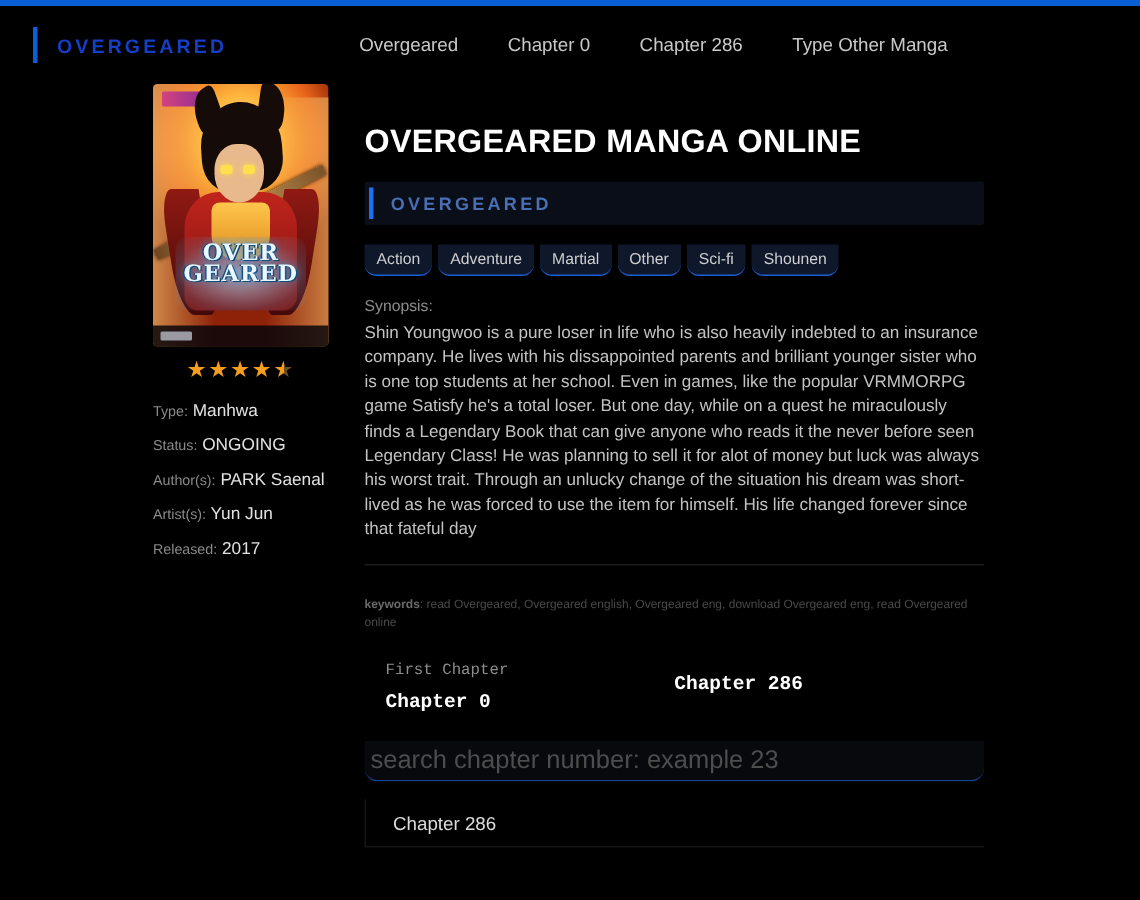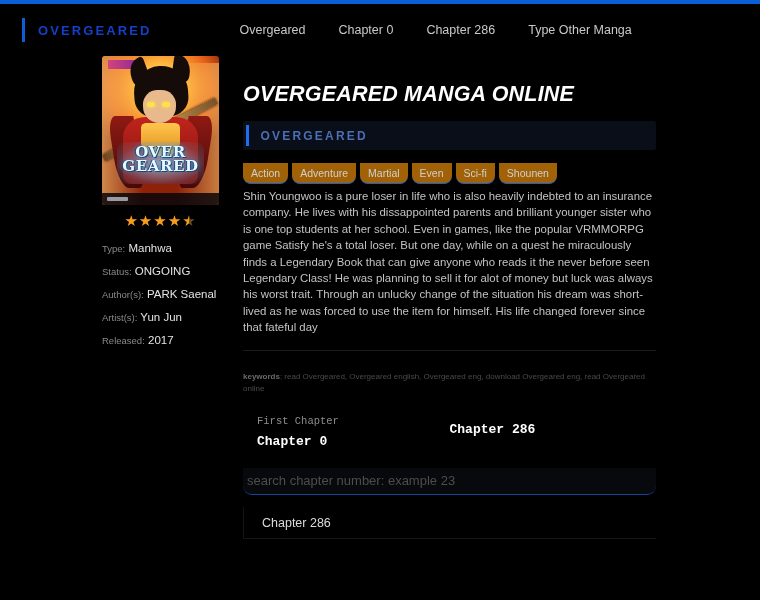--- a/index.html
+++ b/index.html
@@ -28,21 +28,21 @@
     color:#c9c9c9; font-size:12.5px; text-decoration:none; white-space:nowrap;
   }
 
   
   .page { display:flex; padding:0 18px 0 18px; }
   .left-col { width:117px; flex:0 0 117px; margin-left:84px; }
   .right-col { flex:1; margin-left:24px; padding-right:86px; }
 
   
   .cover {
-    width:117px; height:149px; border-radius:3px;
+    width:117px; height:175px; border-radius:3px;
     position:relative; overflow:hidden;
     background:
       radial-gradient(ellipse 70% 55% at 50% 22%, #ffe9a8 0%, #ffb63d 32%, #e8641a 62%, #8d2208 88%),
       #5a1405;
   }
   .cover .glow-l { position:absolute; left:-10%; top:0; width:45%; height:100%;
     background:linear-gradient(90deg,#ffd27a,rgba(255,140,30,0)); opacity:.75; }
   .cover .glow-r { position:absolute; right:-12%; top:5%; width:48%; height:95%;
     background:linear-gradient(270deg,#ffcf74,rgba(220,90,20,0)); opacity:.7; }
   .cover .spear {
@@ -119,35 +119,34 @@
 
   
   .meta { margin-top:14px; }
   .meta-row { font-size:11.5px; margin-bottom:11px; color:#e2e2e2; }
   .meta-label { color:#8a8a8a; font-size:9.5px; }
 
   
   .manga-title {
     color:#fff; font-size:21.5px; font-weight:bold; letter-spacing:.2px;
     margin-top:26px;
-    font-style:italic;
   }
   .alt-title-bar {
     margin-top:14px; height:29px; background:#0a0e18;
     display:flex; align-items:center; border-radius:2px;
   }
   .alt-title-bar .accent { width:2.5px; height:21px; background:#1f6df0; margin-left:3px; }
   .alt-title-bar .alt-text {
     color:#4a6fb5; font-size:12px; font-weight:bold; letter-spacing:2.2px; margin-left:12px;
   }
   .genres { display:flex; gap:4px; margin-top:13px; flex-wrap:wrap; }
   .genre {
     color:#cfcfcf; font-size:10.5px; padding:4px 8px 4px 8px;
     border-bottom:1.3px solid #1a5fd4;
-    border-radius:0 0 8px 8px; background:#a16207;
+    border-radius:0 0 8px 8px; background:#0f172a;
   }
   .synopsis-label { color:#8e8e8e; font-size:10.5px; margin-top:14px; }
   .synopsis {
     color:#c3c3c3; font-size:11.4px; line-height:16.4px; margin-top:4px; text-align:left;
   }
   .keywords-wrap { margin-top:14px; border-top:1px solid #1b1b1b; padding-top:20px; }
   .keywords { color:#4a4a4a; font-size:8px; line-height:12px; }
   .keywords b { color:#6a6a6a; }
 
   
@@ -163,21 +162,21 @@
   }
   .chapter-nav {
     display:flex; margin-top:20px; padding:0 14px;
   }
   .chapter-nav .col { flex:1; text-align:left;font-family:Liberation Mono, monospace; }
   .chapter-nav .cn-label { color:#8d8d8d; font-size:10.5px; }
   .chapter-nav .cn-value { color:#fff; font-size:13px; font-weight:bold; margin-top:7px; }
   .chapter-search {
     margin-top:19px; width:100%; height:27px;
     background:#08090d; border:none; border-bottom:1.4px solid #15459b;
-    border-radius:0 0 9px 9px; color:#8c8c8c; font-size:13px;
+    border-radius:0 0 9px 9px; color:#8c8c8c; font-size:17px;
     padding:0 4px; outline:none; font-family:"Liberation Sans", sans-serif;
   }
   .chapter-search::placeholder { color:#4d4d4d; }
   .chapter-list { margin-top:12px; }
   .chapter-item {
     padding:9px 0 8px 18px; border-bottom:1px solid #151515;
     border-left:1px solid #151515;
   }
   .chapter-item .ci-name { color:#dcdcdc; font-size:12.5px; }
 </style>
@@ -256,25 +255,26 @@
 
     <div class="alt-title-bar">
       <div class="accent"></div>
       <div class="alt-text">OVERGEARED</div>
     </div>
 
     <div class="genres">
       <span class="genre">Action</span>
       <span class="genre">Adventure</span>
       <span class="genre">Martial</span>
-      <span class="genre">Even</span>
+      <span class="genre">Other</span>
       <span class="genre">Sci-fi</span>
       <span class="genre">Shounen</span>
     </div>
 
+    <div class="synopsis-label">Synopsis:</div>
     <div class="synopsis">Shin Youngwoo is a pure loser in life who is also heavily indebted to an insurance company. He lives with his dissappointed parents and brilliant younger sister who is one top students at her school. Even in games, like the popular VRMMORPG game Satisfy he's a total loser. But one day, while on a quest he miraculously finds a Legendary Book that can give anyone who reads it the never before seen Legendary Class! He was planning to sell it for alot of money but luck was always his worst trait. Through an unlucky change of the situation his dream was short-lived as he was forced to use the item for himself. His life changed forever since that fateful day</div>
 
     <div class="keywords-wrap">
       <div class="keywords">
         <b>keywords</b><span>: read Overgeared, Overgeared english, Overgeared eng, download Overgeared eng, read Overgeared online</span>
       </div>
     </div>
 
 
     <div class="chapter-nav">

